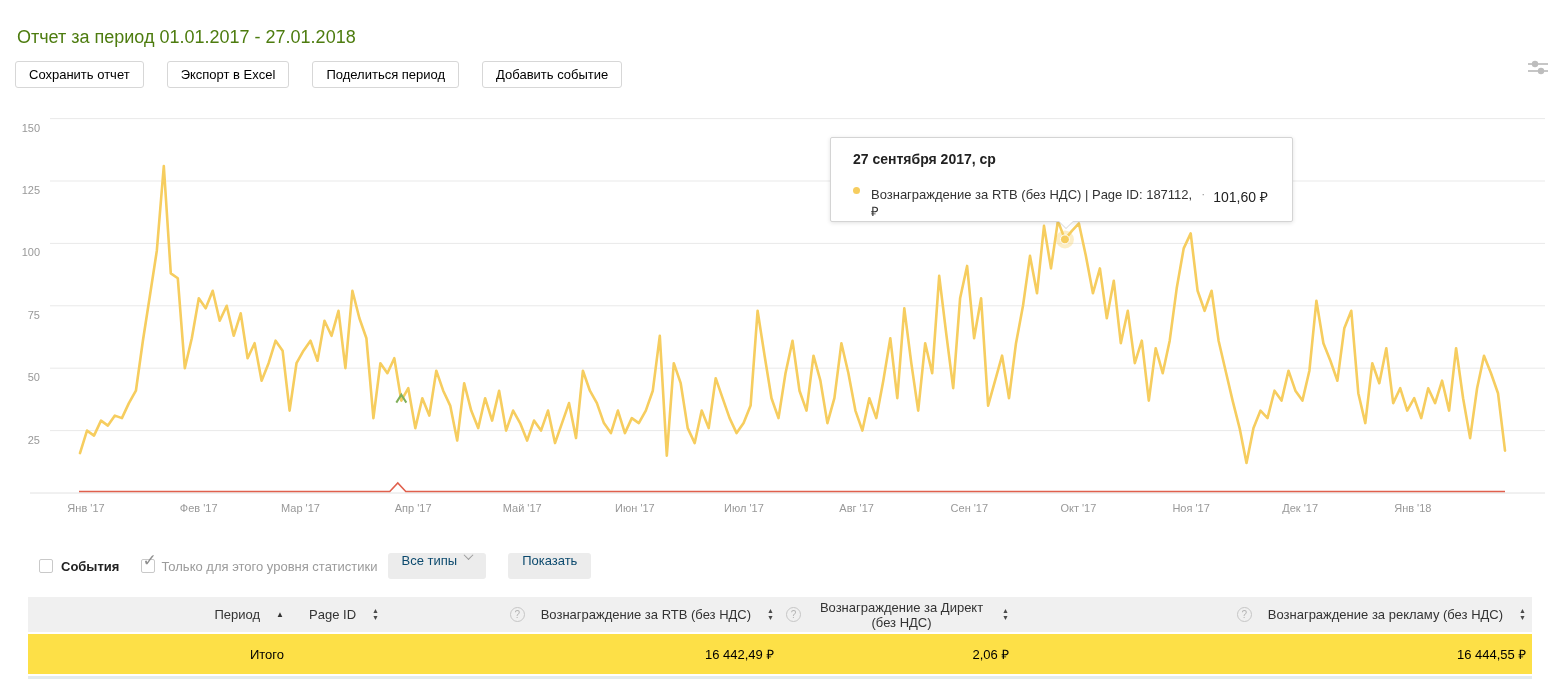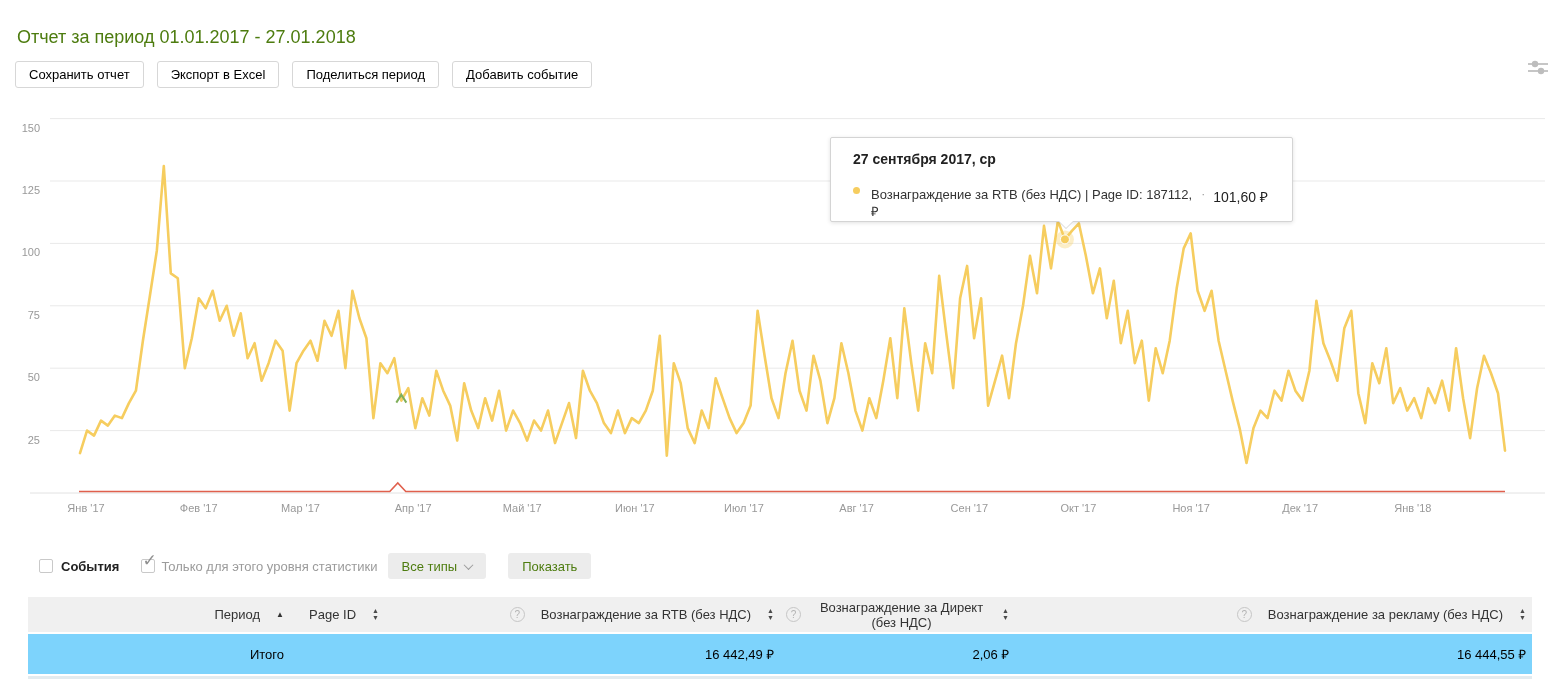--- a/index.html
+++ b/index.html
@@ -1,21 +1,21 @@
 <!DOCTYPE html>
 <html><head>
 <meta charset="utf-8">
 <style>
   * { margin:0; padding:0; box-sizing:border-box; }
   html,body { background:#fff; }
   body { font-family:"Liberation Sans", sans-serif; width:1559px; height:679px; position:relative; overflow:hidden; color:#333; }
 
   .page-title { position:absolute; left:17px; top:27px; font-size:18px; font-weight:400; color:#4d7c0f; }
 
-  .toolbar { position:absolute; left:15px; top:61px; display:flex; gap:13px; }
+  .toolbar { position:absolute; left:15px; top:61px; display:flex; gap:23px; }
   .btn { display:inline-flex; align-items:center; height:27px; padding:0 13px; background:#fff;
          border:1px solid #d7d7d7; border-radius:3px; font-size:13px; color:#000; cursor:pointer; }
   .settings { position:absolute; left:1526px; top:58px; width:24px; height:20px; cursor:pointer; }
 
   .chart { position:absolute; left:0; top:90px; width:1559px; height:440px; }
   .chart svg { position:absolute; left:0; top:0; }
 
   .tooltip { position:absolute; left:830px; top:47px; width:463px; height:85px; background:#fff;
              border:1px solid #d4d4d4; border-radius:2px; box-shadow:0 1px 4px rgba(0,0,0,.12);
              padding:13px 24px 0 22px; z-index:5; }
@@ -27,30 +27,30 @@
   .tt-row { display:flex; align-items:flex-start; font-size:13px; color:#333;margin-top:20px; }
   .tt-dot { width:7px; height:7px; border-radius:50%; margin-right:11px; flex:none; }
   .tt-sep { color:#9a9a9a; margin:0 8px 0 4px; font-size:12px; }
   .tt-value { font-size:14px; color:#222; white-space:nowrap; }
 
   .events-bar { position:absolute; left:39px; top:552px; height:28px; display:flex; align-items:center; }
   .cb { width:14px; height:14px; border:1px solid #c9c9c9; border-radius:2px; background:#fff; position:relative; cursor:pointer; flex:none; }
   .cb .check { position:absolute; left:0px; top:-8px; font-size:17px; color:#8f8f8f; line-height:17px; }
   .lbl-dark { font-size:13px; font-weight:700; color:#222; margin:0 22px 0 8px; }
   .lbl-gray { font-size:13px; color:#9b9b9b; margin:0 10px 0 6px; }
-  .gbtn { display:inline-flex; align-items:center; height:26px; padding:0 14px; background:#ececec;
-          border:none; border-radius:3px; font-size:13px; color:#4d7c0f; cursor:pointer; font-family:inherit; }
+  .gbtn { display:inline-flex; height:26px; padding:0 14px; background:#ececec;
+          border:none; border-radius:3px; font-size:13px; color:#0c4a6e; cursor:pointer; font-family:inherit; }
   .gbtn.types { margin-right:22px; }
   .chev { width:7px; height:7px; border-right:1.5px solid #9b9b9b; border-bottom:1.5px solid #9b9b9b;
           transform:rotate(45deg) translate(-1px,-1px); margin-left:8px; }
 
   table.report { position:absolute; left:28px; top:597px; width:1504px; border-collapse:collapse; table-layout:fixed; }
   table.report th { background:#f0f0f0; height:36px; font-size:13px; font-weight:400; color:#333;
                     border-bottom:2px solid #fff; padding:0 6px; }
-  table.report td { background:#7dd3fc; height:41px; font-size:13px; color:#000; padding:0 6px; text-align:right; }
+  table.report td { background:#fde047; height:41px; font-size:13px; color:#000; padding:0 6px; text-align:right; }
   .th-inner { display:flex; align-items:center; justify-content:flex-end; gap:16px; cursor:pointer; }
   .sort-asc { color:#333; font-size:8px; line-height:8px; }
   .sort-both { display:flex; flex-direction:column; gap:1px; font-size:7px; line-height:6px; color:#4a4a4a; }
   .help { width:15px; height:15px; border:1px solid #c6c6c6; border-radius:50%; color:#b3b3b3; font-size:10px;
           display:inline-flex; align-items:center; justify-content:center; flex:none; cursor:pointer; }
   td.total-label { text-align:left; padding-left:37px; }
   .next-row-strip { position:absolute; left:28px; top:676px; width:1504px; height:3px; background:#e3ebef; }
 </style>
 </head>
 <body>

